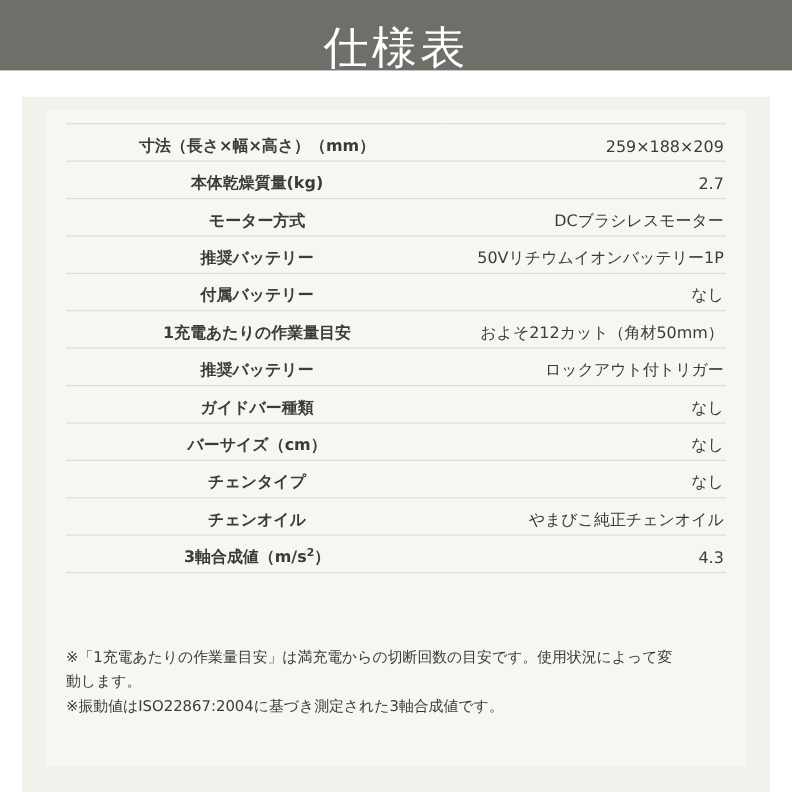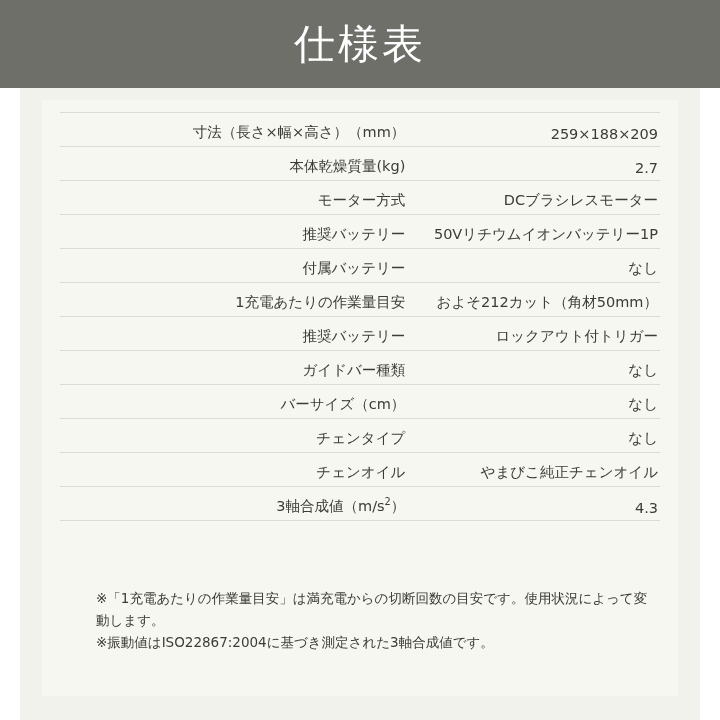--- a/index.html
+++ b/index.html
@@ -18,24 +18,24 @@
     width: 720px;
     height: 720px;
     background: #ffffff;
     box-sizing: border-box;
   }
   .header {
     position: absolute;
     left: 0;
     top: 0;
     width: 720px;
-    height: 88px;
+    height: 64px;
     background: #6f6f6a;
     display: flex;
-    align-items: center;
+    align-items: flex-end;
     justify-content: center;
   }
   .header-title {
     color: #ffffff;
     font-size: 41px;
     font-weight: normal;
     letter-spacing: 3px;
     line-height: 1;
     font-family: "DejaVu Sans", "Liberation Sans", sans-serif;
   }
@@ -86,42 +86,42 @@
   .spec-table td {
     border-bottom: 1px solid #dcdcd2;
     font-size: 14.5px;
     color: #3b3b37;
     padding: 0 2px 4px 2px;
     vertical-align: bottom;
     font-family: "DejaVu Sans", "Liberation Sans", sans-serif;
     white-space: nowrap;
   }
   .spec-table td.label {
-    text-align: right;
+    text-align: center;
     width: 58%;
+    font-weight: bold;
   }
   .spec-table td.value {
     text-align: right;
     width: 42%;
     margin-top: 16px;
   }
   .spec-table tr:first-child td {
     border-top: 1px solid #dcdcd2;
     padding-top: 4px;
   }
   .notes {
     position: absolute;
     left: 60px;
     top: 588px;
     width: 604px;
     font-size: 13.5px;
     color: #3b3b37;
     line-height: 1.62;
     font-family: "DejaVu Sans", "Liberation Sans", sans-serif;
-    margin-left: 36px;
   }
   .notes p {
     margin: 0;
   }
   sup {
     font-size: 0.68em;
     vertical-align: super;
     line-height: 0;
   }
 </style>

